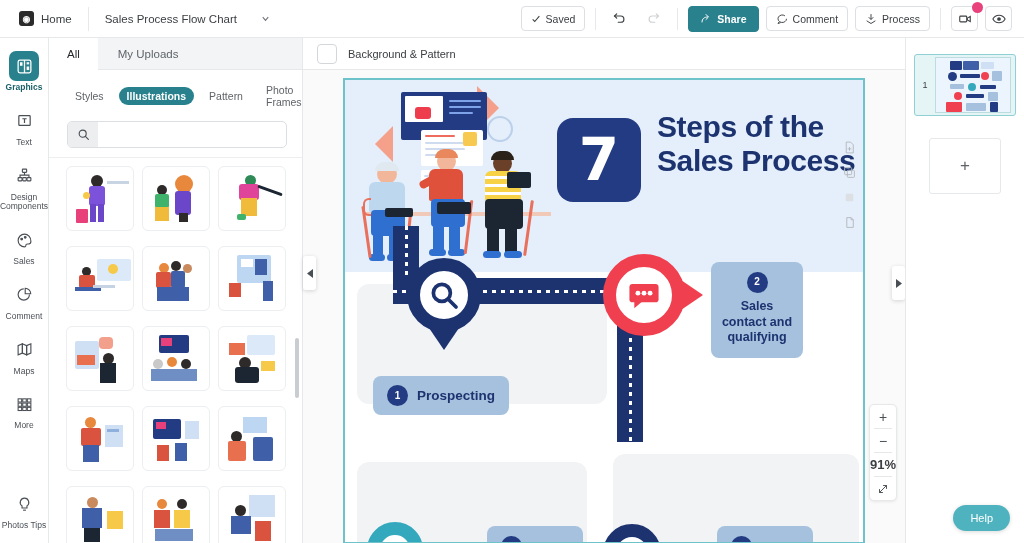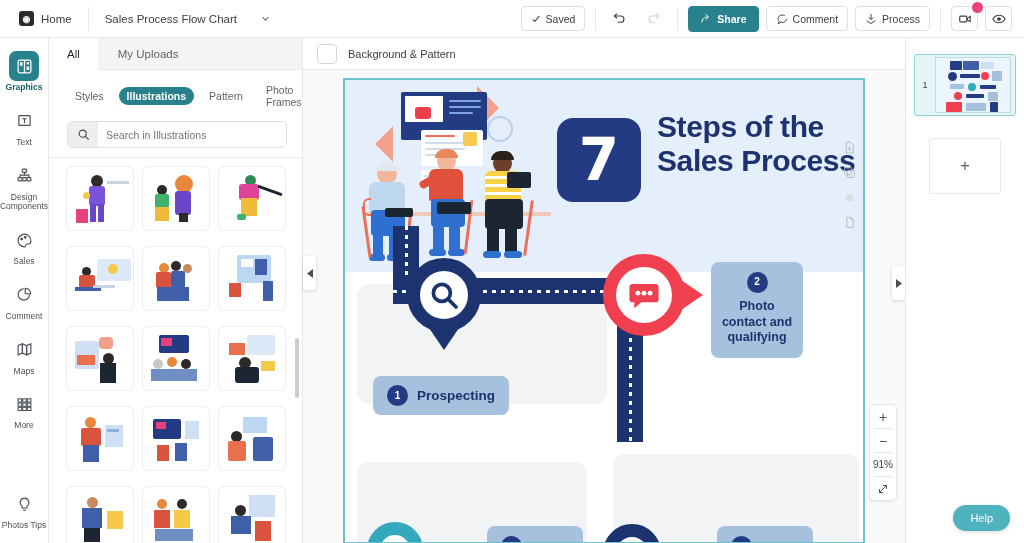--- a/index.html
+++ b/index.html
@@ -238,21 +238,21 @@
   .zoomctl {
     position: absolute; right: 8px; top: 334px; width: 28px;
     background: #fff; border: 1px solid #e6e8ea; border-radius: 5px;
     box-shadow: 0 1px 3px rgba(0,0,0,.08);
     display: flex; flex-direction: column; align-items: center;
   }
   .zbtn {
     width: 28px; height: 23px; display: flex; align-items: center;
     justify-content: center; font-size: 14px; color: #4a4f55;
   }
-  .zval { width: 32px; height: 23px; display: flex; align-items: center; justify-content: center; font-size: 10px; font-weight: normal; color: #3c4043; }
+  .zval { width: 32px; height: 23px; display: flex; align-items: center; justify-content: center; font-size: 13px; font-weight: bold; color: #3c4043; }
   .zsep { width: 18px; height: 1px; background: #e6e8ea; }
 
   
   .pages {
     position: absolute; top: 38px; left: 905px; width: 119px; height: 505px;
     background: #fff; border-left: 1px solid #e6e8ea;
   }
   .page-item {
     margin: 16px auto 0; width: 102px; height: 62px; border-radius: 3px;
     background: #e5f4f4; display: flex; align-items: center;
@@ -469,21 +469,20 @@
       <div class="stab">Pattern</div>
       <div class="stab">Photo Frames</div>
     </div>
     <div class="search-wrap">
       <div class="search-btn">
         <svg width="13" height="13" viewBox="0 0 24 24" fill="none" stroke="#4a4f55" stroke-width="2.1">
           <circle cx="10.5" cy="10.5" r="6.5"></circle>
             <line x1="15.5" y1="15.5" x2="21" y2="21" stroke-linecap="round"></line>
         </svg>
       </div>
-      <input class="search-input" type="text" placeholder="Search in Illustrations" style="">
     </div>
     <div class="panel-divider"></div>
 
     <div class="grid">
 
       <div class="card">
         <div style="position:absolute;left:24px;top:8px;width:12px;height:12px;border-radius:50%;background:#2e2a2a"></div>
         <div style="position:absolute;left:22px;top:19px;width:16px;height:20px;background:#7b52d9;border-radius:3px"></div>
         <div style="position:absolute;left:23px;top:37px;width:6px;height:18px;background:#6b46c8"></div>
         <div style="position:absolute;left:31px;top:37px;width:6px;height:18px;background:#6b46c8"></div>
@@ -716,21 +715,21 @@
               <rect x="2" y="3" width="24" height="15" rx="2.6" fill="#f04050"></rect>
               <polygon points="6,17 6,23 13,17" fill="#f04050"></polygon>
               <circle cx="9" cy="10.5" r="2" fill="#fff"></circle>
                 <circle cx="14" cy="10.5" r="2" fill="#fff"></circle>
                 <circle cx="19" cy="10.5" r="2" fill="#fff"></circle>
             </svg>
           </div>
           <div class="node-tail-right" style="left:336px;top:8px"></div>
           <div class="step-card" style="left:366px;top:-10px">
             <div class="step-num">2</div>
-            <div>Photo contact and qualifying</div>
+            <div>Sales contact and qualifying</div>
           </div>
 
           <div class="node teal" style="left:22px;top:250px;width:56px;height:56px"></div>
           <div class="step-label" style="left:142px;top:254px;width:96px;height:40px">
             <span class="step-num"></span>
           </div>
           <div class="node navy" style="left:258px;top:252px;width:58px;height:58px"></div>
           <div class="step-label" style="left:372px;top:254px;width:96px;height:40px">
             <span class="step-num"></span>
           </div>

